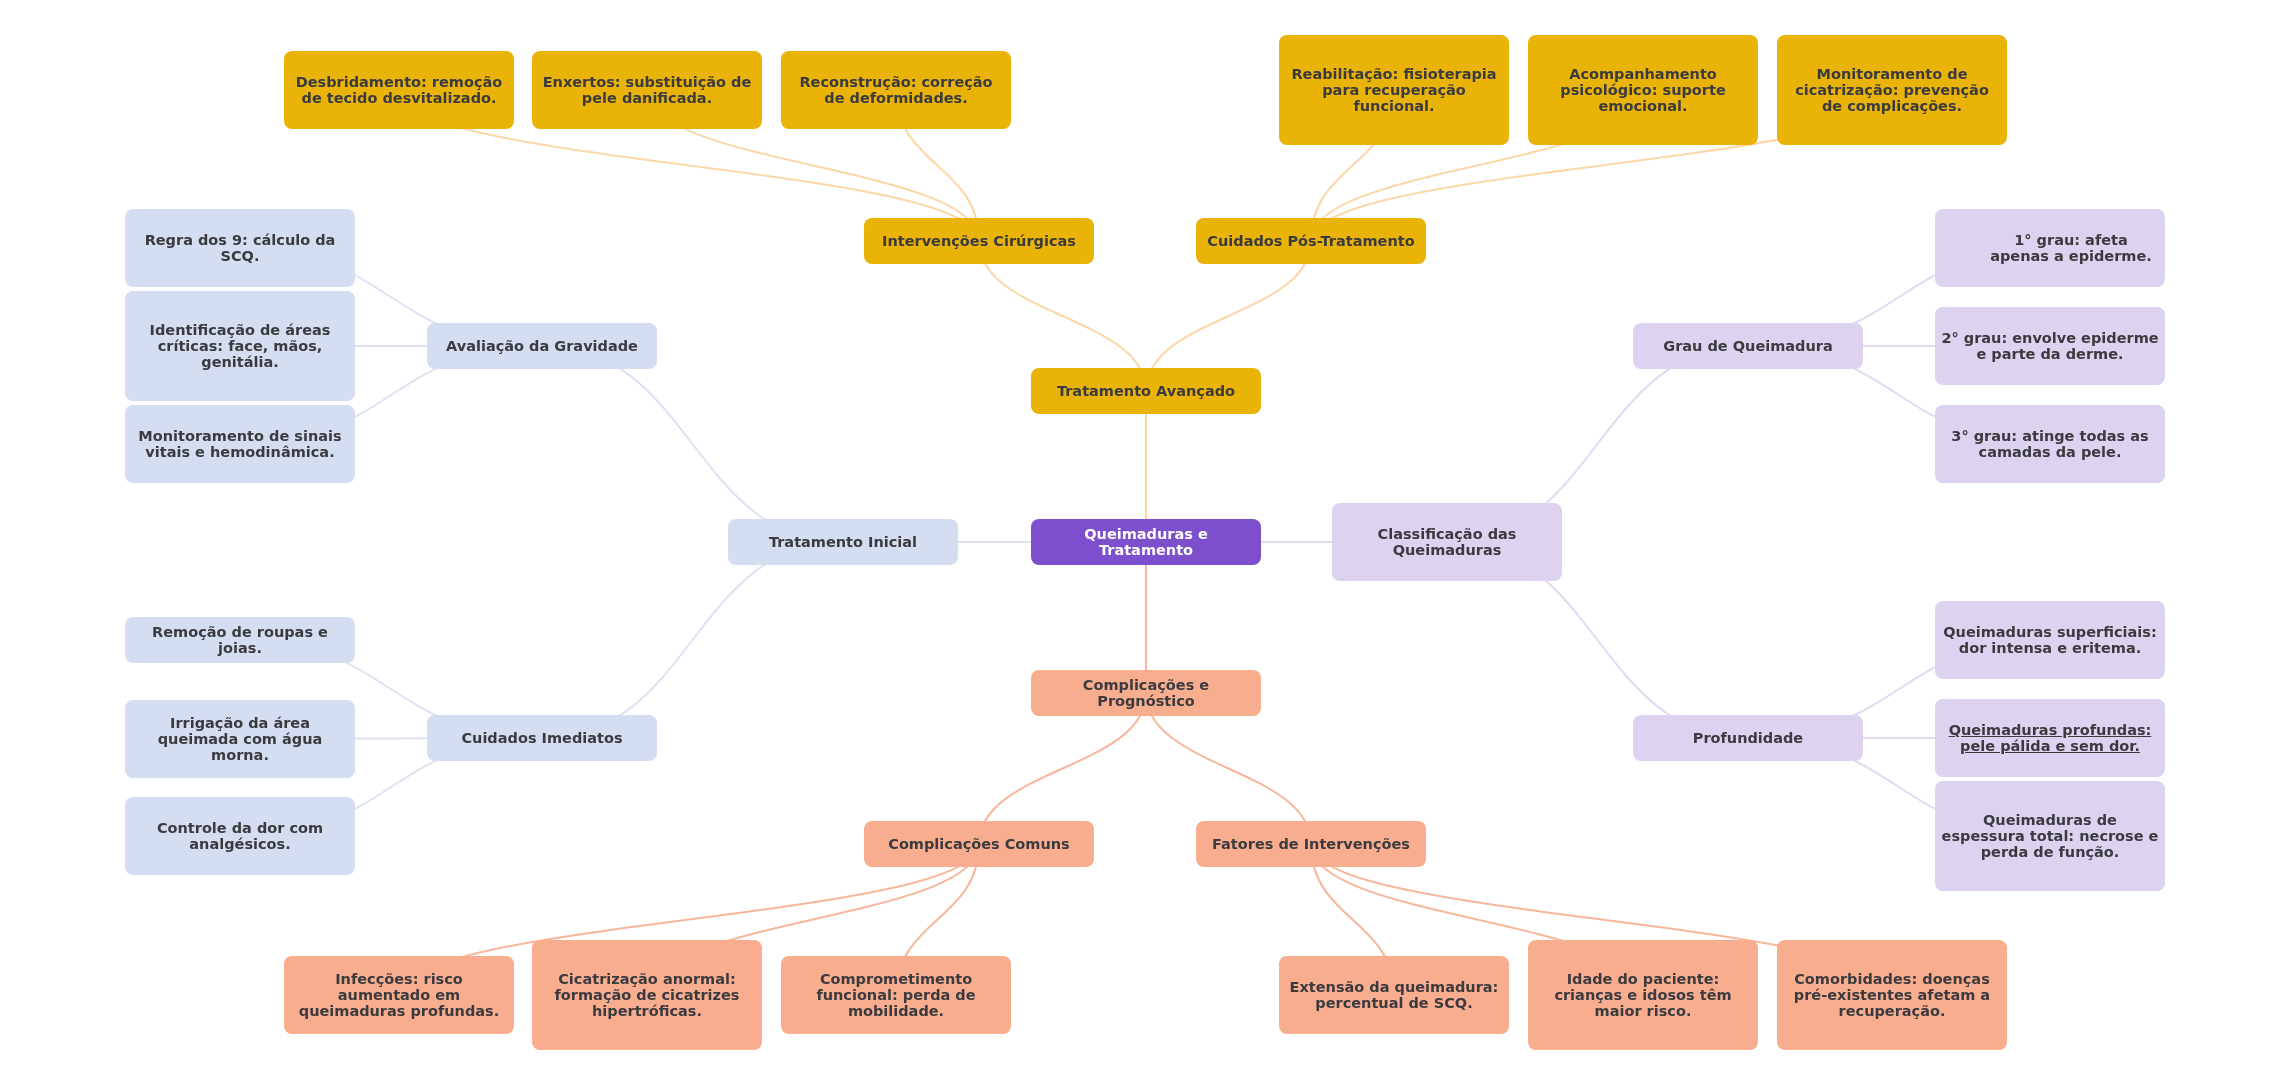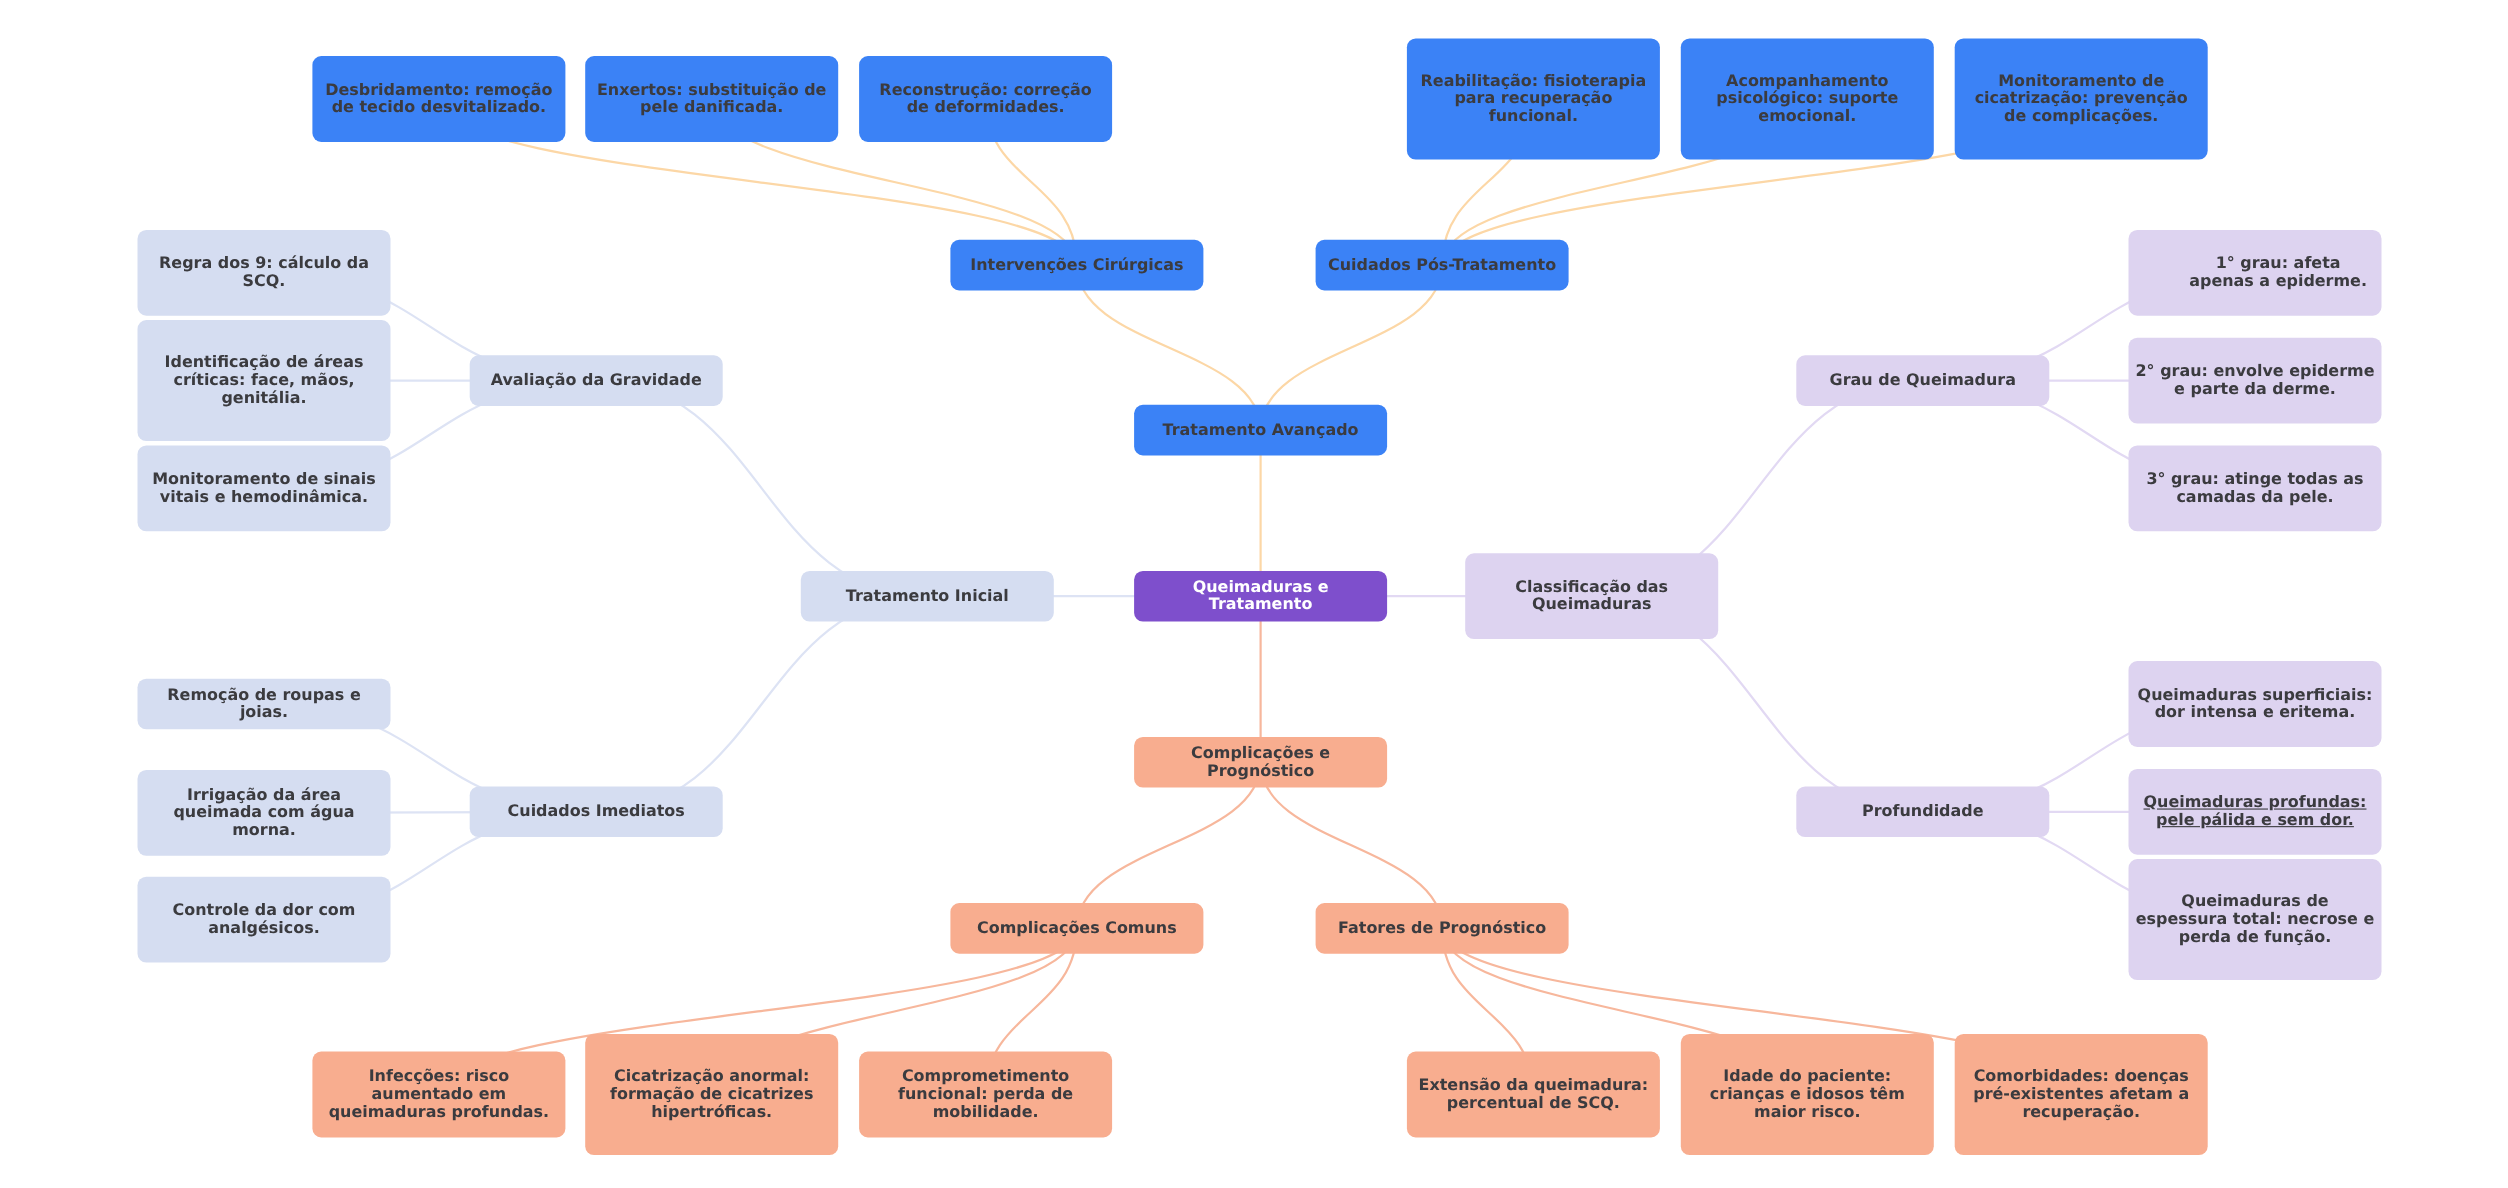--- a/index.html
+++ b/index.html
@@ -5,21 +5,21 @@
   html, body { margin:0; padding:0; background:#ffffff; }
   body { width:2280px; height:1080px; position:relative; overflow:hidden;
          font-family:"DejaVu Sans", sans-serif; }
   #links { position:absolute; left:0; top:0; width:2280px; height:1080px; }
   .node { position:absolute; box-sizing:border-box; border-radius:8px;
           display:flex; align-items:center; justify-content:center; text-align:center;
           font-weight:bold; font-size:14.5px; line-height:16px; color:#3b3b3f;
           padding:4px 6px; cursor:pointer; }
   .node span { display:block; }
   .root { background:#7e4fcc; color:#ffffff; }
-  .c-orange { background:#3b82f6; }
+  .c-orange { background:#eab308; }
   .c-salmon { background:#f8ad8f; }
   .c-blue { background:#d5ddf1; }
   .c-purple { background:#ddd3f0; }
 </style>
 </head>
 <body>
 
 <svg id="links" xmlns="http://www.w3.org/2000/svg">
     <path d="M1146,542 C1146,466.5 1146,466.5 1146,391" fill="none" stroke="#fcd7a6" stroke-width="2"></path>
     <path d="M1146,542 C1146,617.5 1146,617.5 1146,693" fill="none" stroke="#f7b79c" stroke-width="2"></path>
@@ -147,21 +147,21 @@
   <span>Queimaduras de espessura total: necrose e perda de função.</span>
 </div>
 
 <div class="node c-salmon" id="n-cp" style="left:1031px;top:670px;width:230px;height:46px;">
   <span>Complicações e Prognóstico</span>
 </div>
 <div class="node c-salmon" id="n-cc" style="left:864px;top:821px;width:230px;height:46px;">
   <span>Complicações Comuns</span>
 </div>
 <div class="node c-salmon" id="n-fp" style="left:1196px;top:821px;width:230px;height:46px;">
-  <span>Fatores de Prognóstico</span>
+  <span>Fatores de Intervenções</span>
 </div>
 <div class="node c-salmon" id="n-cc0" style="left:284px;top:956px;width:230px;height:78px;">
   <span>Infecções: risco aumentado em queimaduras profundas.</span>
 </div>
 <div class="node c-salmon" id="n-cc1" style="left:532px;top:940px;width:230px;height:110px;">
   <span>Cicatrização anormal: formação de cicatrizes hipertróficas.</span>
 </div>
 <div class="node c-salmon" id="n-cc2" style="left:781px;top:956px;width:230px;height:78px;">
   <span>Comprometimento funcional: perda de mobilidade.</span>
 </div>

